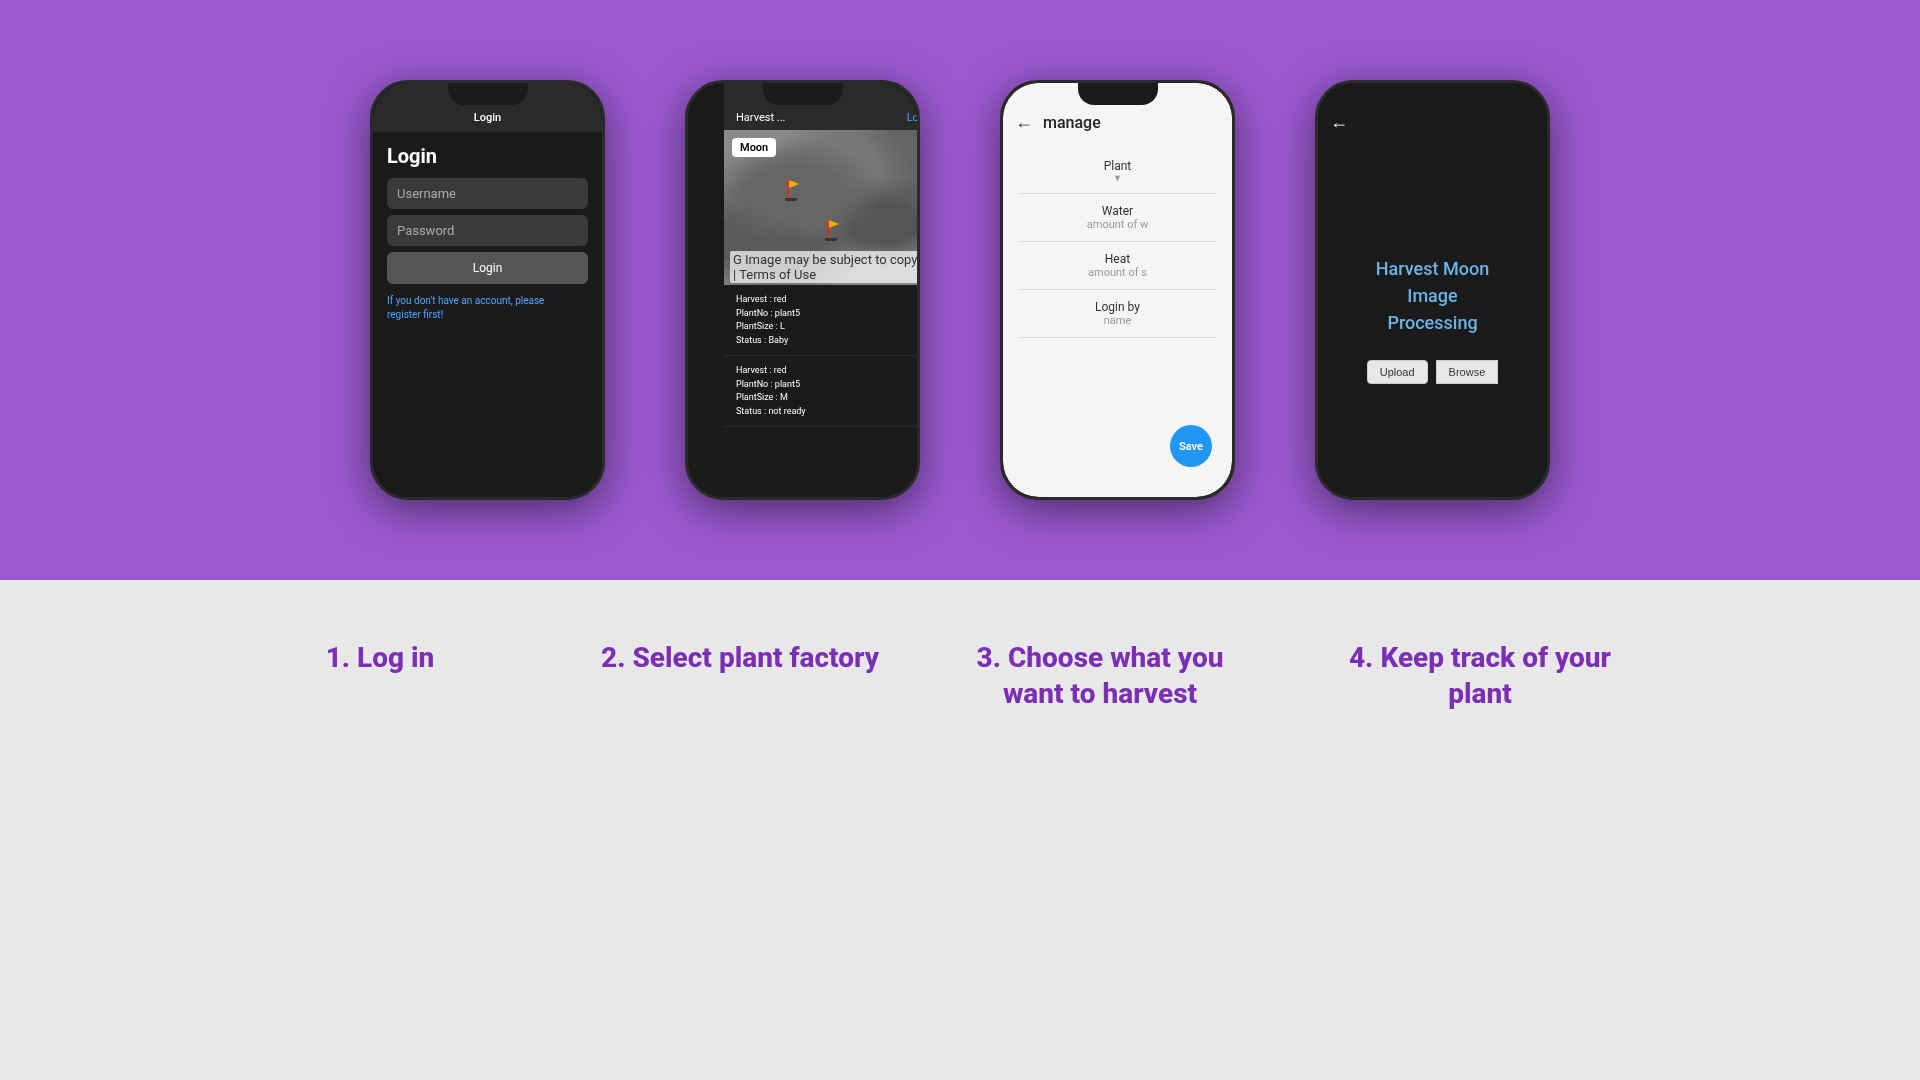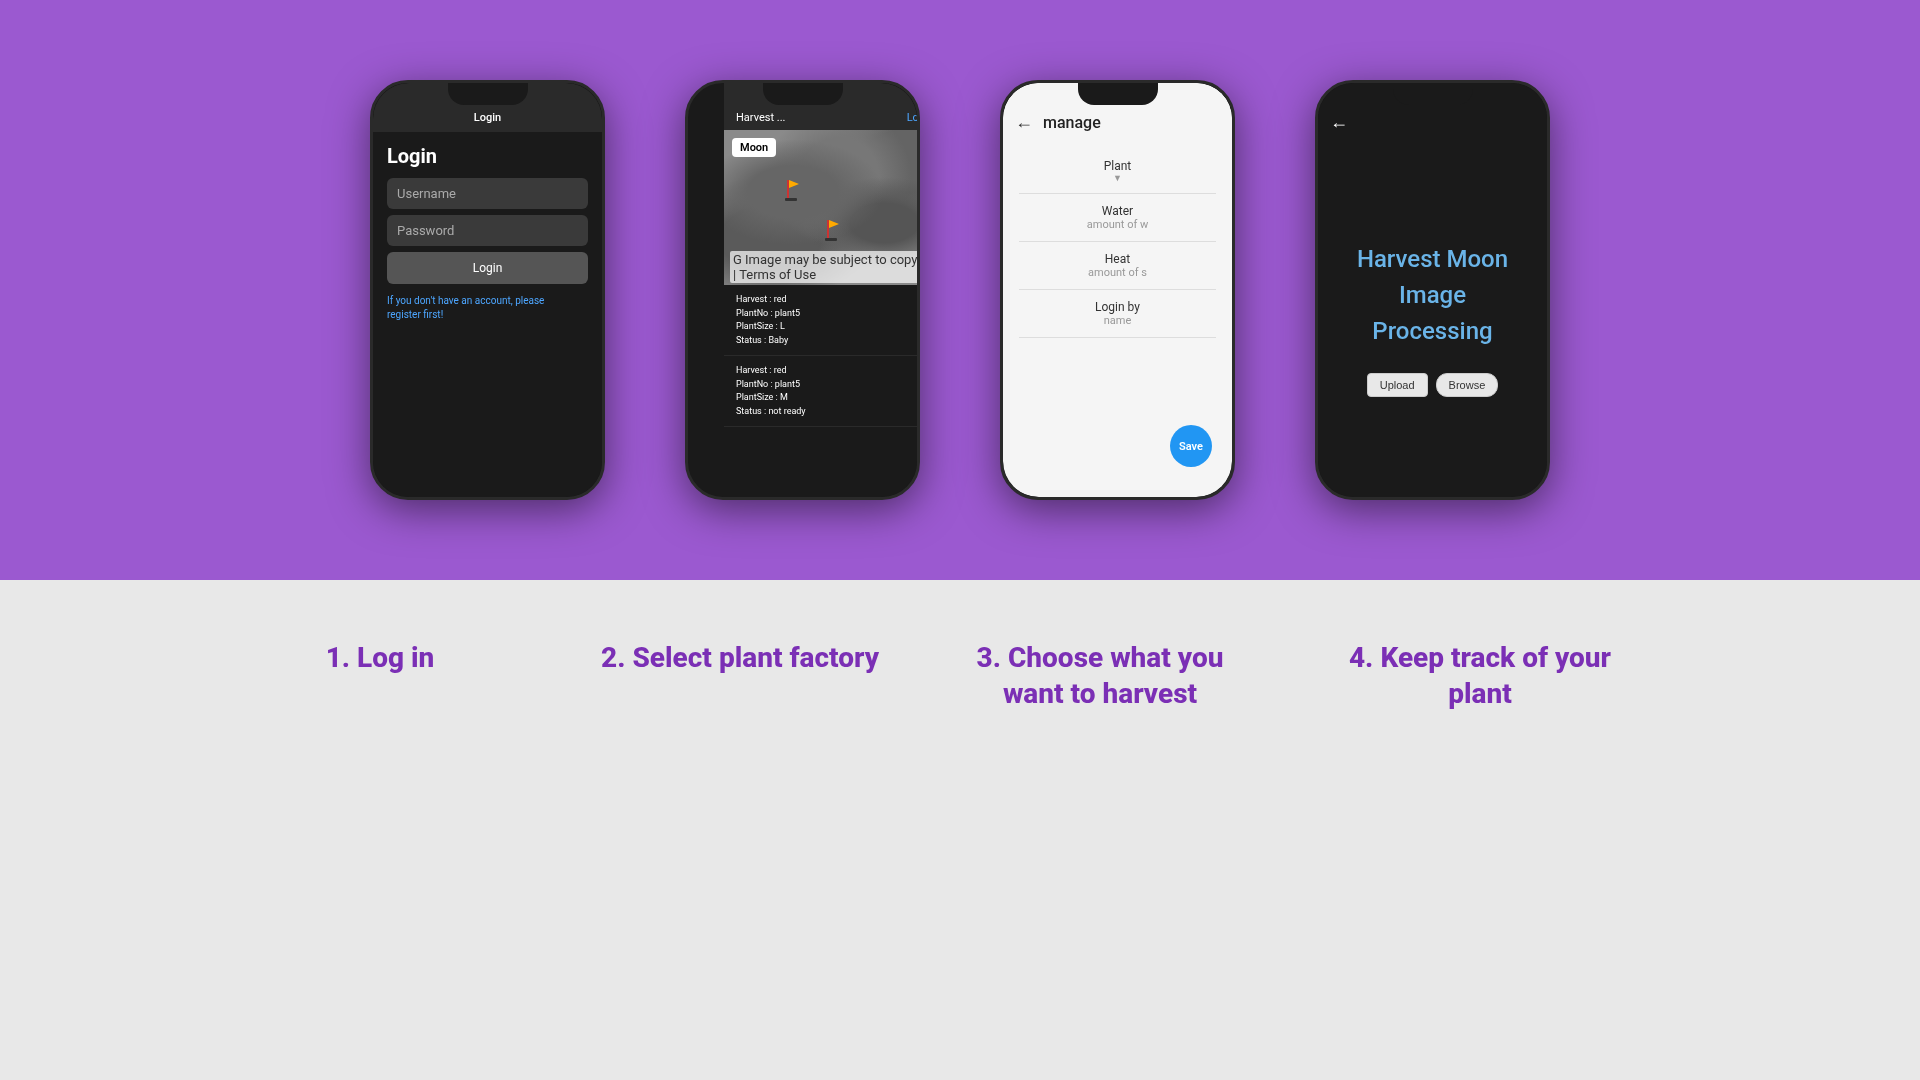--- a/index.html
+++ b/index.html
@@ -369,21 +369,21 @@
       display: flex;
       flex-direction: column;
       align-items: center;
       justify-content: center;
       padding: 20px;
       gap: 24px;
     }
 
     .phone4-title {
       color: #6ab4e8;
-      font-size: 24px;
+      font-size: 18px;
       font-weight: 500;
       text-align: center;
       line-height: 1.5;
     }
 
     .phone4-buttons {
       display: flex;
       gap: 8px;
       align-items: flex-end;
     }
@@ -395,21 +395,21 @@
       border-radius: 4px;
       padding: 5px 12px;
       font-size: 11px;
       cursor: pointer;
     }
 
     .browse-btn {
       background: #e8e8e8;
       color: #333;
       border: 1px solid #ccc;
-      border-radius: 11px;
+      border-radius: 0;
       padding: 5px 12px;
       font-size: 11px;
       cursor: pointer;
     }
   </style>
 </head>
 <body>
 
 <div class="top-half">
 

